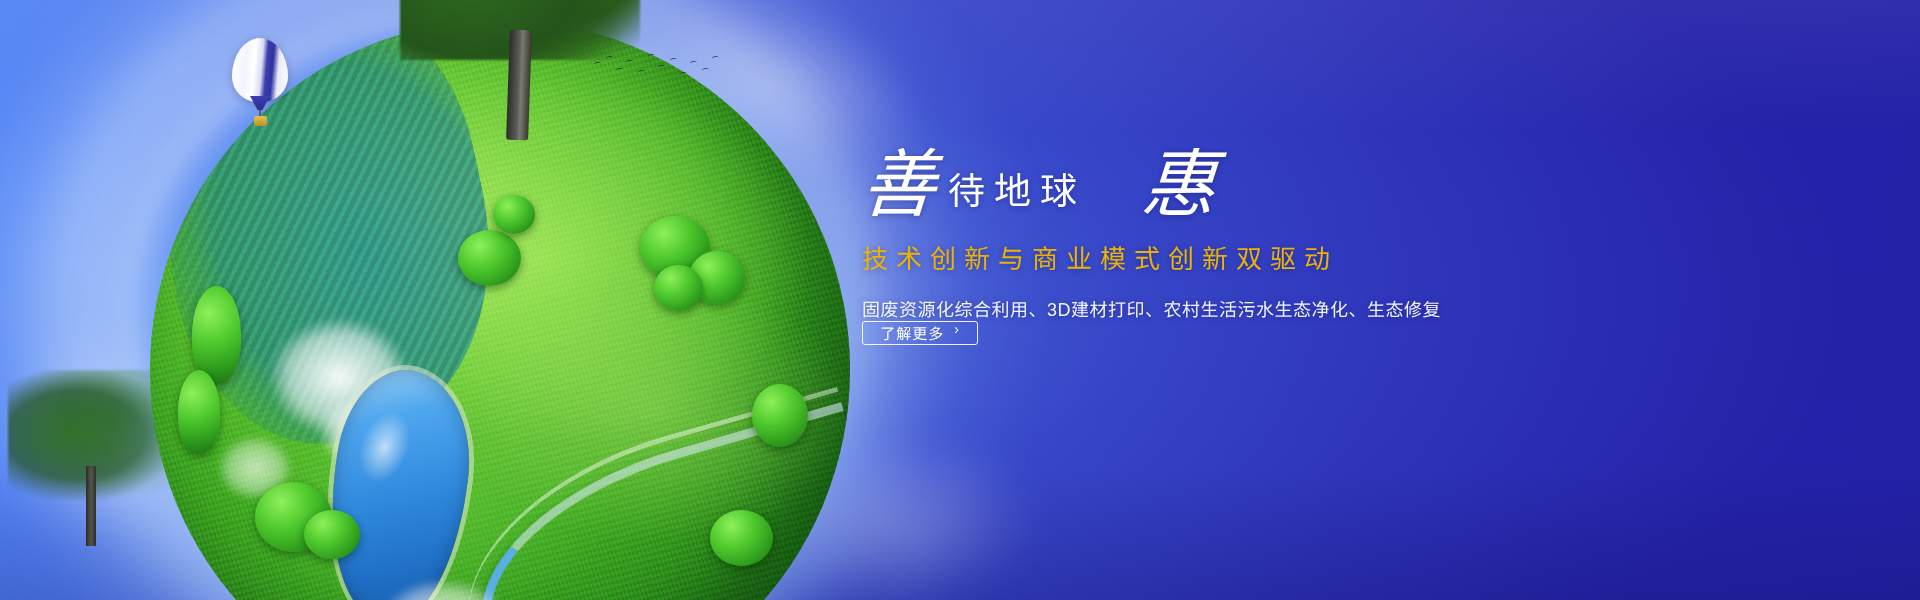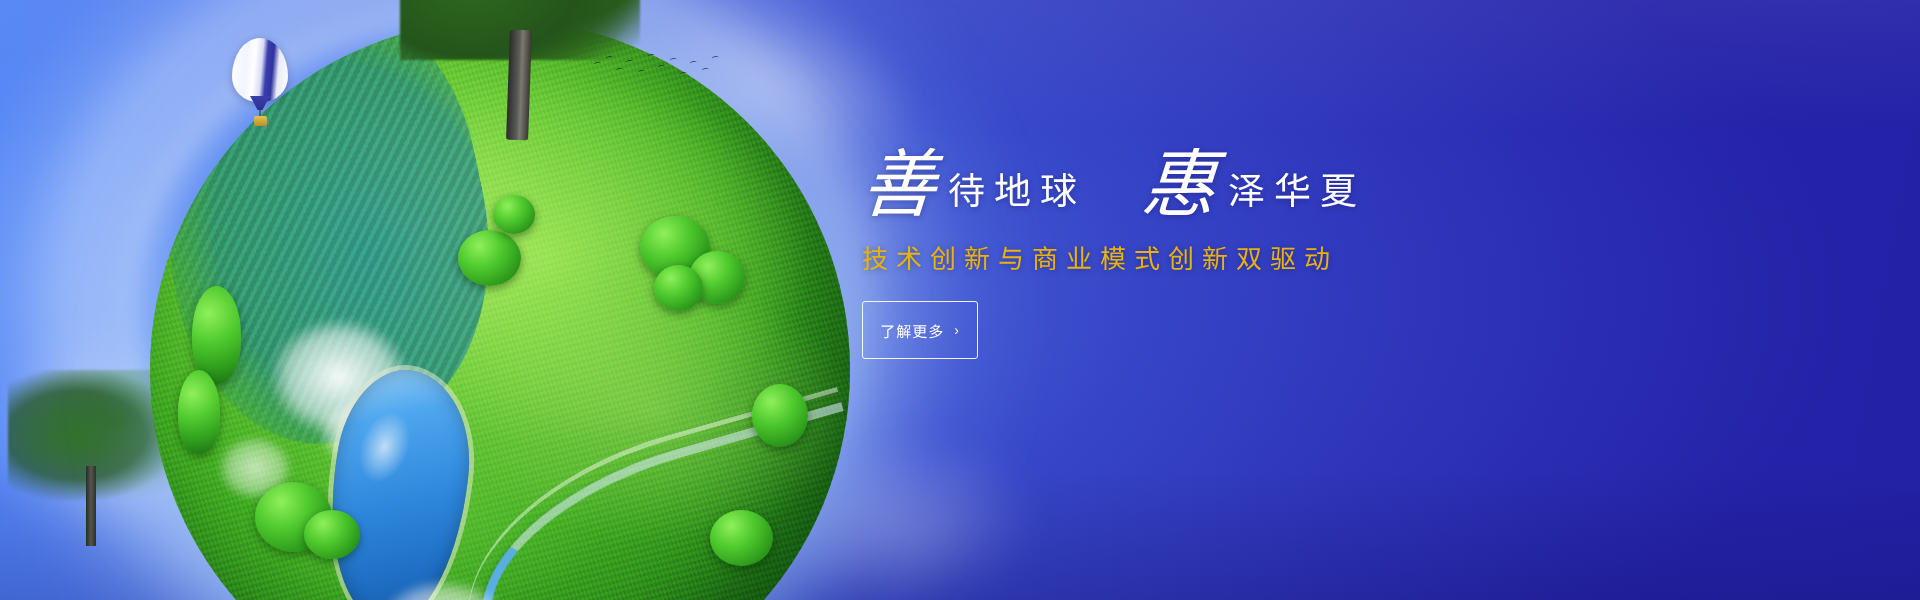--- a/index.html
+++ b/index.html
@@ -301,26 +301,25 @@
     white-space:nowrap;
   }
   .desc{
     margin-top:20px;
     font-size:18px;
     letter-spacing:.5px;
     color:#f2f4ff;
     white-space:nowrap;
   }
   .btn{
-    margin-top:26px;
     display:inline-flex;
-    align-items:center;
+    align-items:flex-start;
     justify-content:center;
     gap:10px;
-    width:116px;height:58px;
+    width:116px;height:24px;
     border:1px solid rgba(255,255,255,.92);
     border-radius:3px;
     background:transparent;
     color:#fff;
     font-size:15px;
     letter-spacing:1px;
     cursor:pointer;
     padding:0 14px;
     white-space:nowrap;
   }
@@ -406,25 +405,25 @@
     <div class="bird" style="left:120px;top:4px"></div>
   </div>
 
   <div class="copy">
 
     <div class="headline">
       <span class="h-big">善</span>
       <span class="h-small">待地球</span>
       <span class="h-gap"></span>
       <span class="h-big">惠</span>
-      <span class="h-small">泽华夏</span>
     </div>
 
     <div class="subtitle">技术创新与商业模式创新双驱动</div>
 
+    <div class="desc">固废资源化综合利用、3D建材打印、农村生活污水生态净化、生态修复</div>
 
     <button class="btn">
       <span>了解更多</span>
       <span class="chev">›</span>
     </button>
 
   </div>
 </div>
 
 </body></html>

